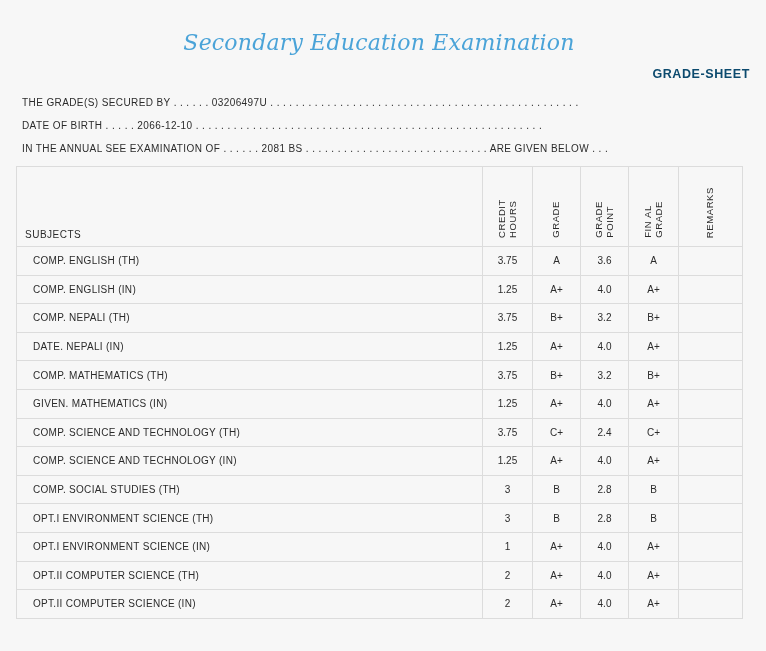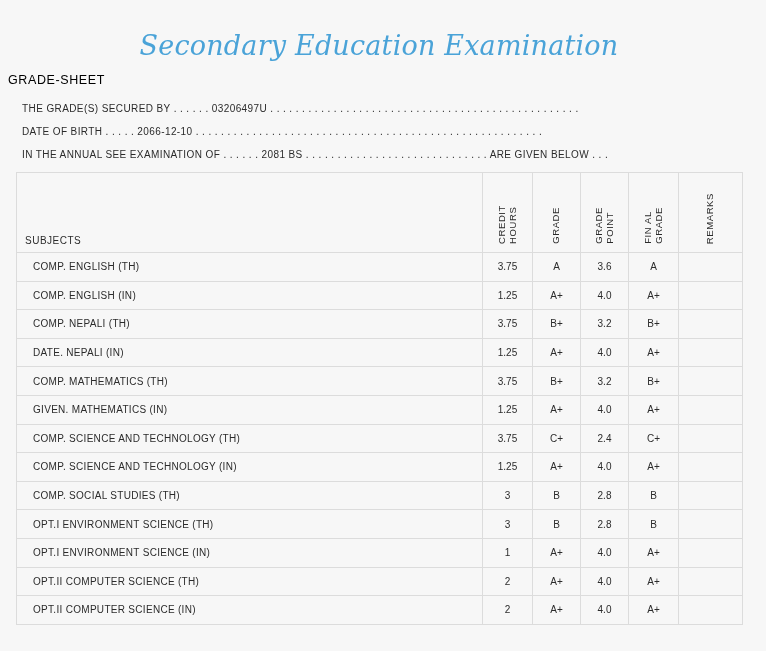--- a/index.html
+++ b/index.html
@@ -28,29 +28,29 @@
     width: 742px;
     height: 651px;
     background: #f7f7f7;
     box-sizing: border-box;
   }
   .title {
     text-align: center;
     color: #4aa3d8;
     font-family: "DejaVu Serif", serif;
     font-style: italic;
-    font-size: 27px;
+    font-size: 22px;
     padding-top: 30px;
     letter-spacing: 0.2px;
   }
   .subtitle {
-    text-align: left;
+    text-align: right;
     font-size: 12.5px;
-    font-weight: normal;
-    color: #000000;
+    font-weight: bold;
+    color: #0c4a6e;
     margin-top: 12px;
     letter-spacing: 0.6px;
   }
   .info-block {
     margin-top: 16px;
     padding-left: 14px;
     padding-right: 14px;
   }
   .info-line {
     font-size: 10px;

